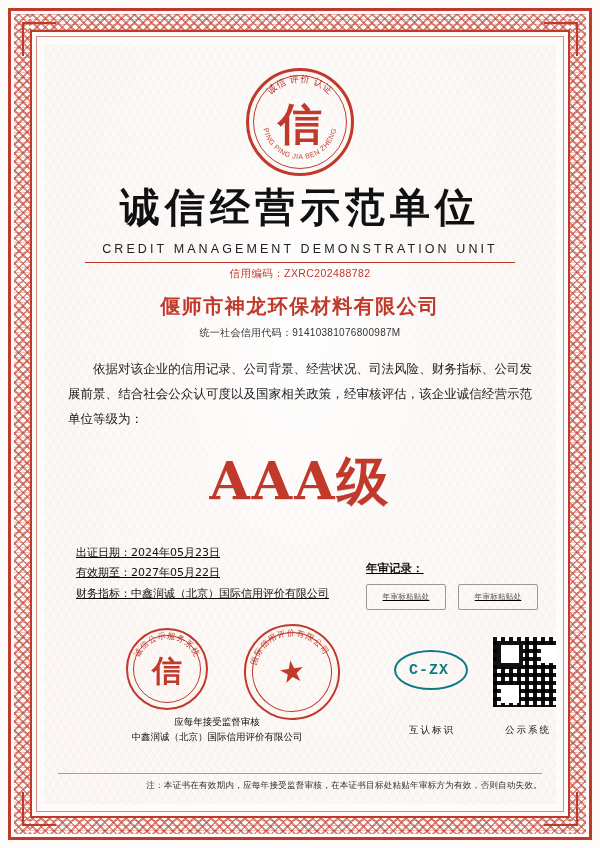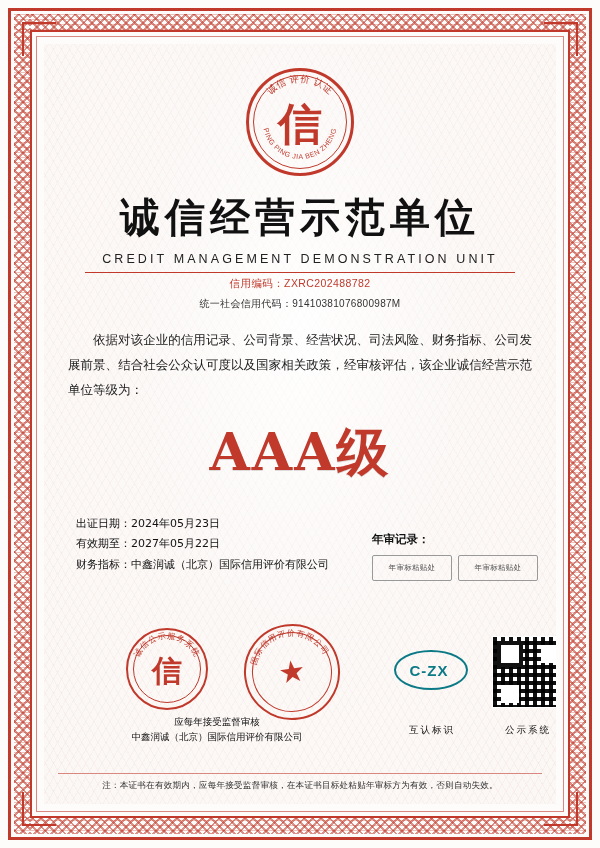--- a/index.html
+++ b/index.html
@@ -125,21 +125,21 @@
   }
   .emblem text {
     fill: #c0392b;
     font-size: 9.5px;
     font-family: "Liberation Sans", sans-serif;
     letter-spacing: .5px;
   }
 
   
   .title-cn {
-    margin-top: 14px;
+    margin-top: 4px;
     font-size: 40px;
     font-weight: bold;
     color: #111;
     letter-spacing: 5px;
     font-family: "DejaVu Sans", "Liberation Sans", sans-serif;
   }
   .title-en {
     margin-top: 7px;
     font-size: 12.5px;
     color: #222;
@@ -195,20 +195,21 @@
     font-family: "DejaVu Serif", "Liberation Serif", serif;
     text-shadow: 0 1px 0 rgba(0,0,0,.12);
   }
 
   
   .mid-row {
     margin-top: 26px;
     display: flex;
     align-items: flex-start;
     text-align: left;
+    text-decoration: underline;
   }
   .info {
     width: 300px;
     padding-left: 14px;
   }
   .info-line {
     font-size: 11px;
     color: #111;
     line-height: 1.85;
     white-space: nowrap;
@@ -222,21 +223,21 @@
   .review-title {
     font-size: 11.5px;
     color: #111;
     font-weight: bold;
     margin-top: 18px;
     margin-bottom: 8px;
     font-family: "DejaVu Sans", "Liberation Sans", sans-serif;
   }
   .review-boxes {
     display: flex;
-    gap: 6px;
+    gap: 12px;
     border-radius: 12px;
   }
   .review-box {
     width: 78px;
     height: 24px;
     border: 1px solid #999;
     border-radius: 2px;
     font-size: 7.5px;
     color: #555;
     display: flex;
@@ -327,21 +328,21 @@
   }
   .logo-cezx .txt {
     position: absolute;
     left: 0; right: 4px; top: 50%;
     transform: translateY(-50%);
     text-align: center;
     font-size: 15px;
     font-weight: bold;
     color: #0b7a86;
     letter-spacing: 1px;
-    font-family: Liberation Sans, sans-serif;
+    font-family: Liberation Mono, monospace;
   }
 
   .qr {
     position: absolute;
     left: 428px;
     top: 8px;
     width: 70px;
     height: 70px;
     background-color: #fff;
     background-image:
@@ -375,21 +376,21 @@
   .cap-4 { left: 418px; top: 96px; width: 92px; letter-spacing: 2px; }
 
   
   .footer-note {
     position: absolute;
     left: 14px;
     right: 14px;
     bottom: 12px;
     font-size: 8.6px;
     color: #333;
-    text-align: center;
+    text-align: right;
     letter-spacing: .2px;
     border-top: 1px solid #d98880;
     padding-top: 6px;
     font-family: "DejaVu Sans", "Liberation Sans", sans-serif;
   }
 </style>
 </head>
 <body>
 
 <div class="certificate">
@@ -426,20 +427,21 @@
     </div>
 
     <div class="title-cn">诚信经营示范单位</div>
     <div class="title-en">CREDIT MANAGEMENT DEMONSTRATION UNIT</div>
     <div class="title-rule"></div>
 
     <div class="cert-no">
       <span>信用编码：</span><span>ZXRC202488782</span>
     </div>
 
+    <div class="company">偃师市神龙环保材料有限公司</div>
     <div class="uscc">
       <span>统一社会信用代码：</span><span>91410381076800987M</span>
     </div>
 
     <div class="body-text">依据对该企业的信用记录、公司背景、经营状况、司法风险、财务指标、公司发展前景、结合社会公众认可度以及国家相关政策，经审核评估，该企业诚信经营示范单位等级为：</div>
 
     <div class="grade">AAA级</div>
 
     <div class="mid-row">
       <div class="info">

